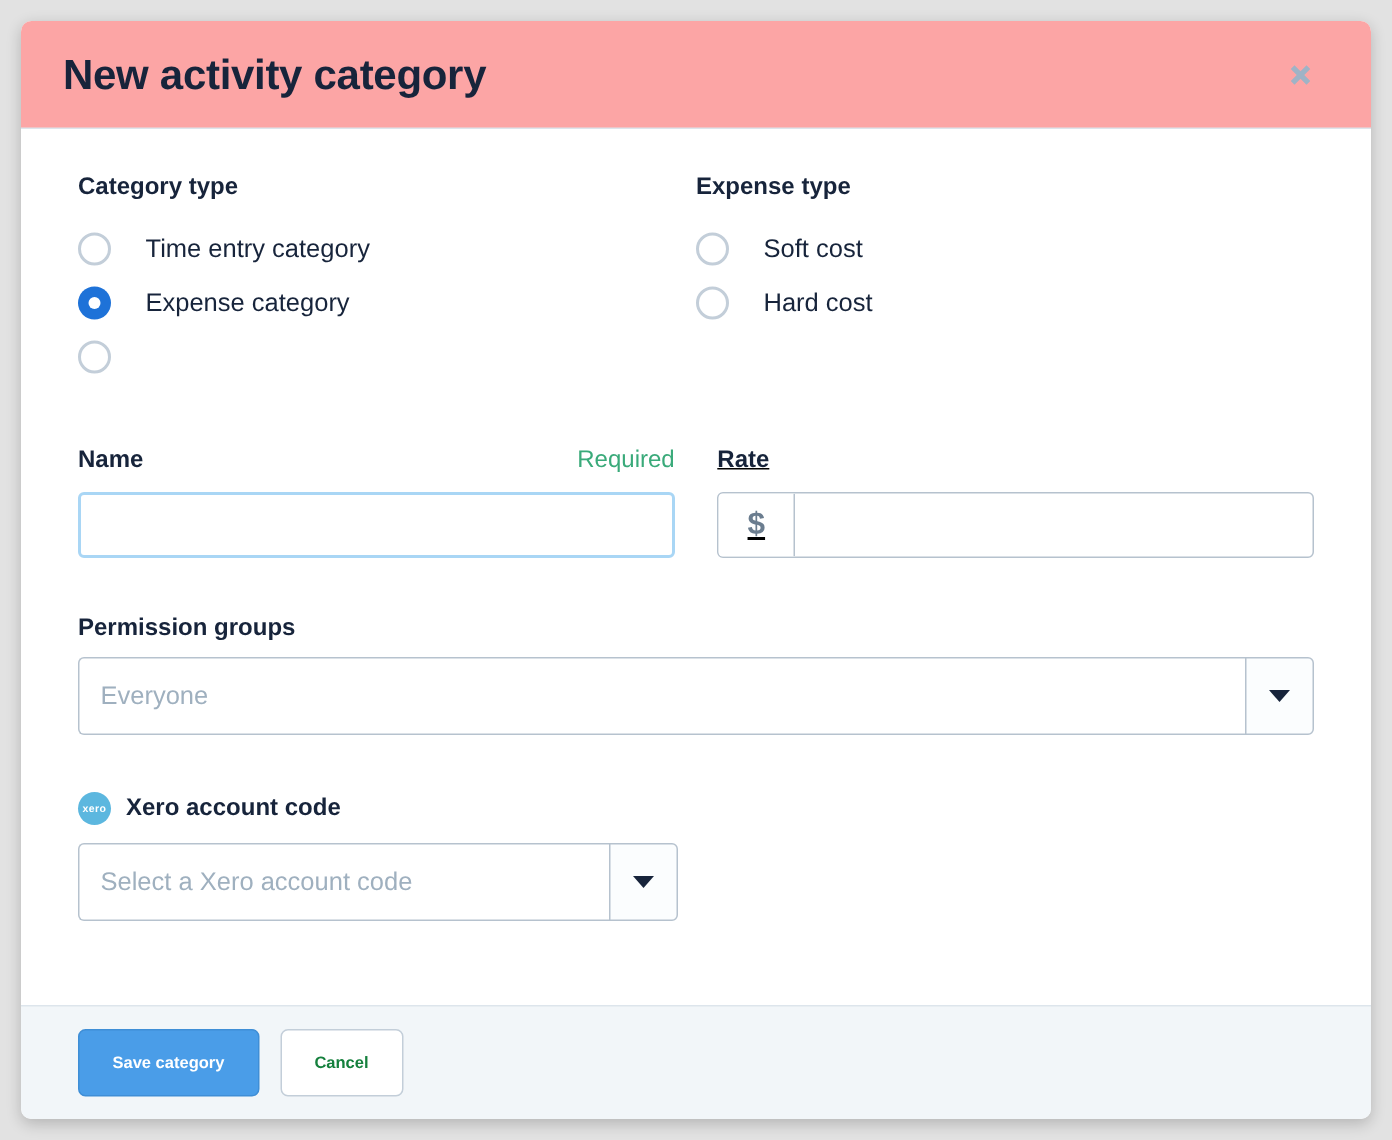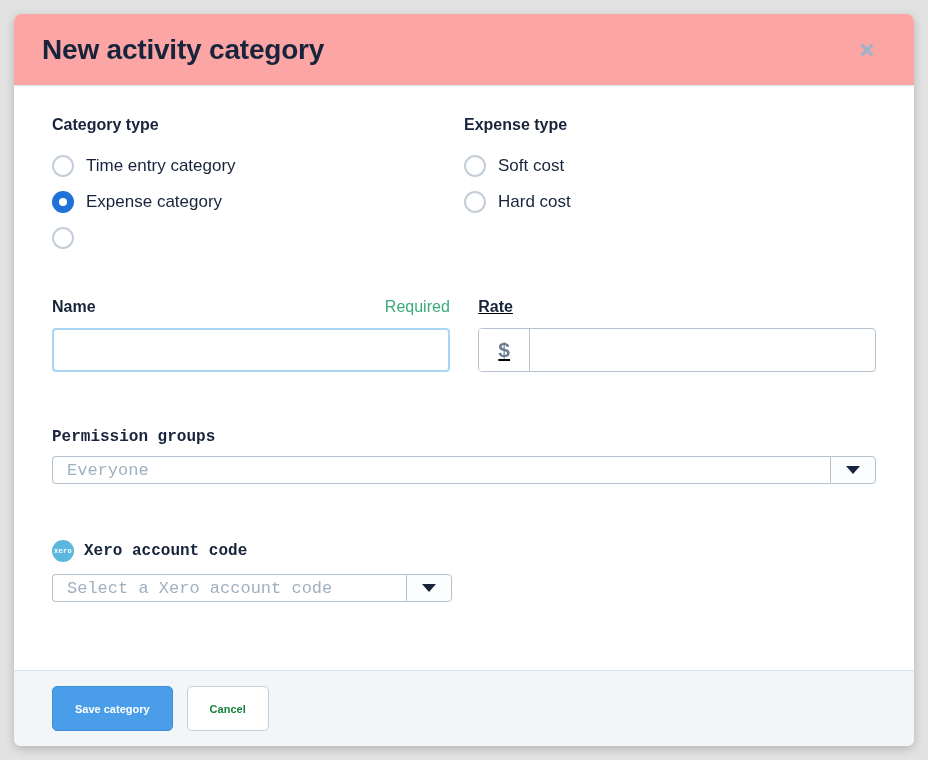--- a/index.html
+++ b/index.html
@@ -79,20 +79,21 @@
     font-weight: bold;
     color: #17243b;
     margin-bottom: 14px;
   }
 
   .radio-row {
     display: flex;
     align-items: center;
     height: 36px;
     cursor: pointer;
+    gap: 11px;
   }
   .radio {
     width: 22px;
     height: 22px;
     border-radius: 50%;
     border: 2px solid #c3ced9;
     background: #ffffff;
     box-sizing: border-box;
     margin-right: 12px;
     flex-shrink: 0;
@@ -187,25 +188,25 @@
     border: none;
     outline: none;
     background: transparent;
     padding: 0 12px;
     font-size: 16px;
     font-family: "Liberation Sans", sans-serif;
     color: #17243b;
   }
 
   
-  .field-block { margin-top: 56px; font-family: Liberation Mono, monospace; }
+  .field-block { margin-top: 38px; }
 
   .select-wrap {
     display: flex;
-    height: 28px;
+    height: 52px;
     box-sizing: border-box;
   }
   .select-wrap .select-face {
     flex: 1;
     border: 1px solid #b6c2ce;
     border-right: none;
     border-radius: 4px 0 0 4px;
     background: #ffffff;
     display: flex;
     align-items: center;

